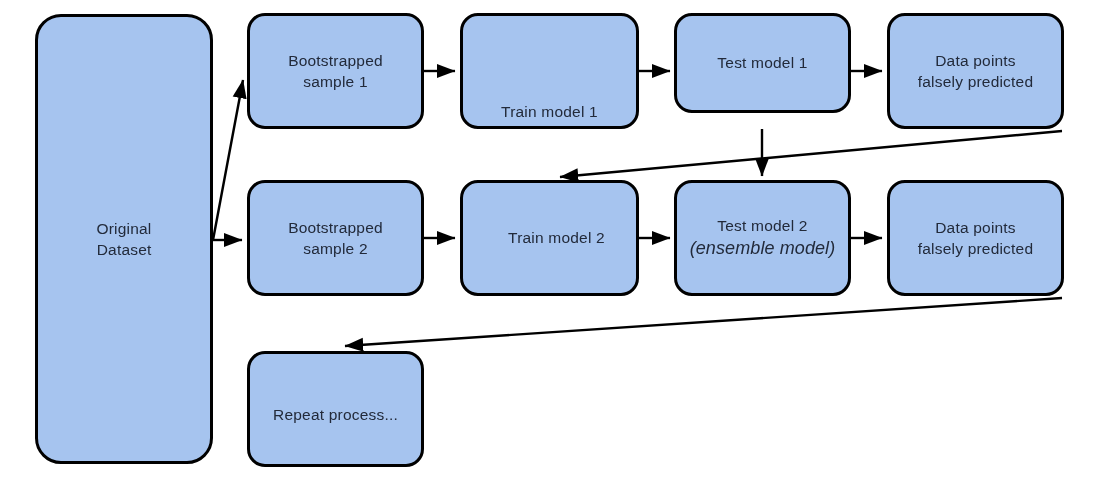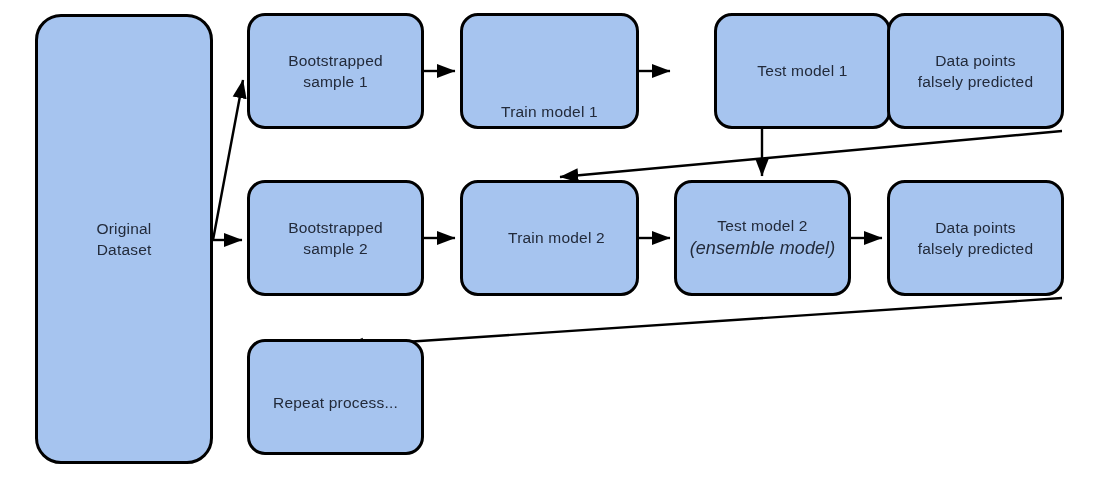--- a/index.html
+++ b/index.html
@@ -98,21 +98,21 @@
 
   <div class="node" style="left:247px; top:13px; width:177px; height:116px;">
     <span class="label">Bootstrapped
 sample 1</span>
   </div>
 
   <div class="node" style="left:460px; top:13px; width:179px; height:116px;align-items:flex-end;">
     <span class="label">Train model 1</span>
   </div>
 
-  <div class="node" style="left:674px; top:13px; width:177px; height:116px;margin-left:40px;">
+  <div class="node" style="left:674px; top:13px; width:177px; height:100px;">
     <span class="label">Test model 1</span>
   </div>
 
   <div class="node" style="left:887px; top:13px; width:177px; height:116px;">
     <span class="label">Data points
 falsely predicted</span>
   </div>
 
   <div class="node" style="left:247px; top:180px; width:177px; height:116px;">
     <span class="label">Bootstrapped
@@ -128,17 +128,17 @@
       <span class="label">Test model 2</span>
       <span class="sublabel">(ensemble model)</span>
     </span>
   </div>
 
   <div class="node" style="left:887px; top:180px; width:177px; height:116px;">
     <span class="label">Data points
 falsely predicted</span>
   </div>
 
-  <div class="node repeat" style="left:247px; top:339px; width:177px; height:116px;">
+  <div class="node repeat" style="left:247px; top:351px; width:177px; height:116px;">
     <span class="label">Repeat process...</span>
   </div>
 
 </div>
 
 </body></html>

